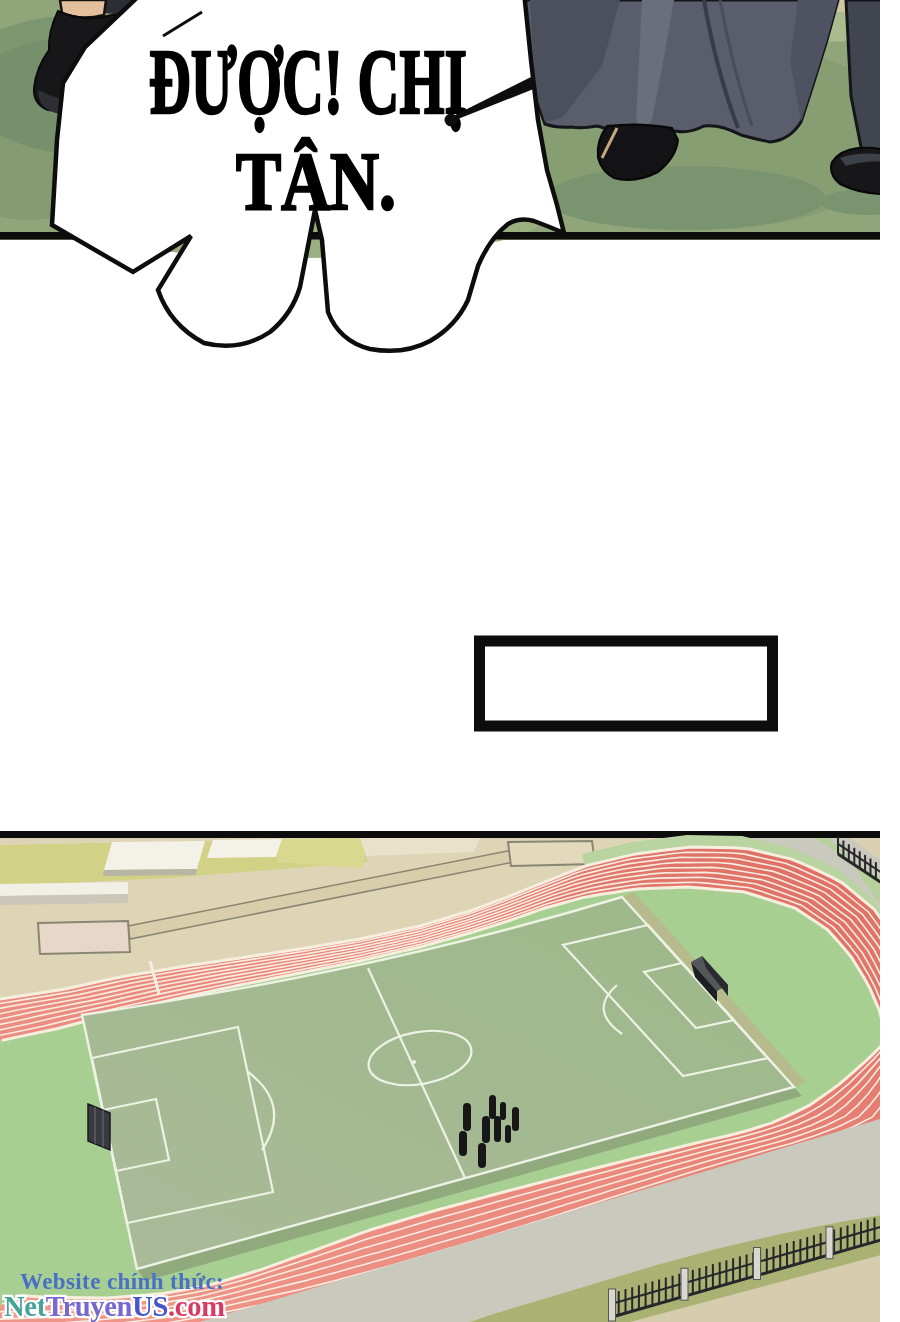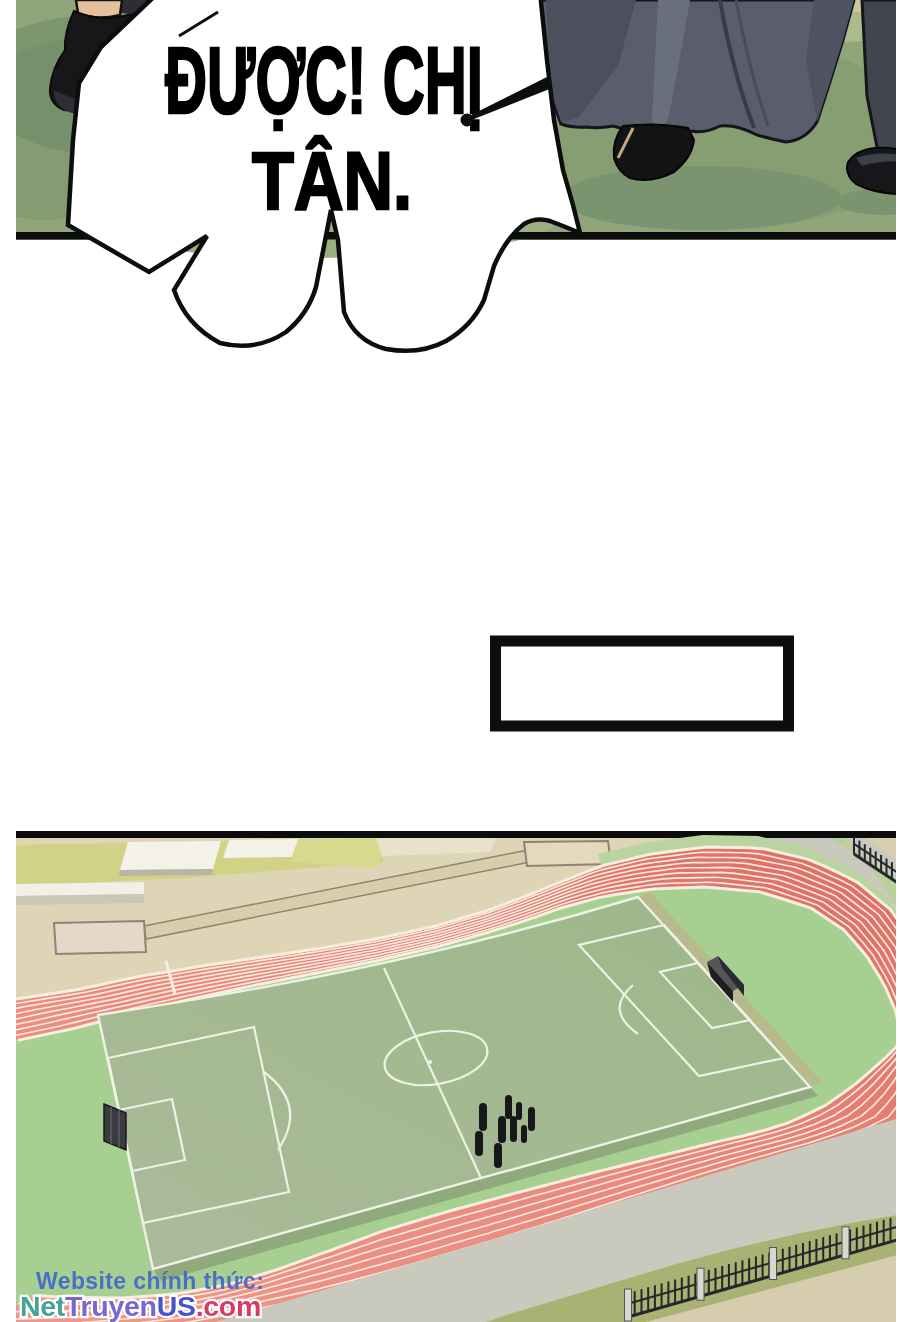--- a/index.html
+++ b/index.html
@@ -1,17 +1,17 @@
 <!DOCTYPE html>
 <html><head>
 <meta charset="utf-8">
 <style>
 html,body{margin:0;padding:0;background:#ffffff;}
 #page{position:relative;width:880px;height:1322px;overflow:hidden;background:#ffffff;
-font-family:Liberation Sans, sans-serif;margin-left:16px;}
+font-family:Liberation Serif, serif;}
 </style>
 </head>
 <body>
 <div id="page">
 <svg width="900" height="1322" viewBox="0 0 900 1322">
 <defs>
 <linearGradient id="trackg" x1="0" y1="1" x2="1" y2="0">
 <stop offset="0" stop-color="#f09a8d"></stop>
           <stop offset="0.55" stop-color="#ea887c"></stop>
           <stop offset="1" stop-color="#dd6c61"></stop>

